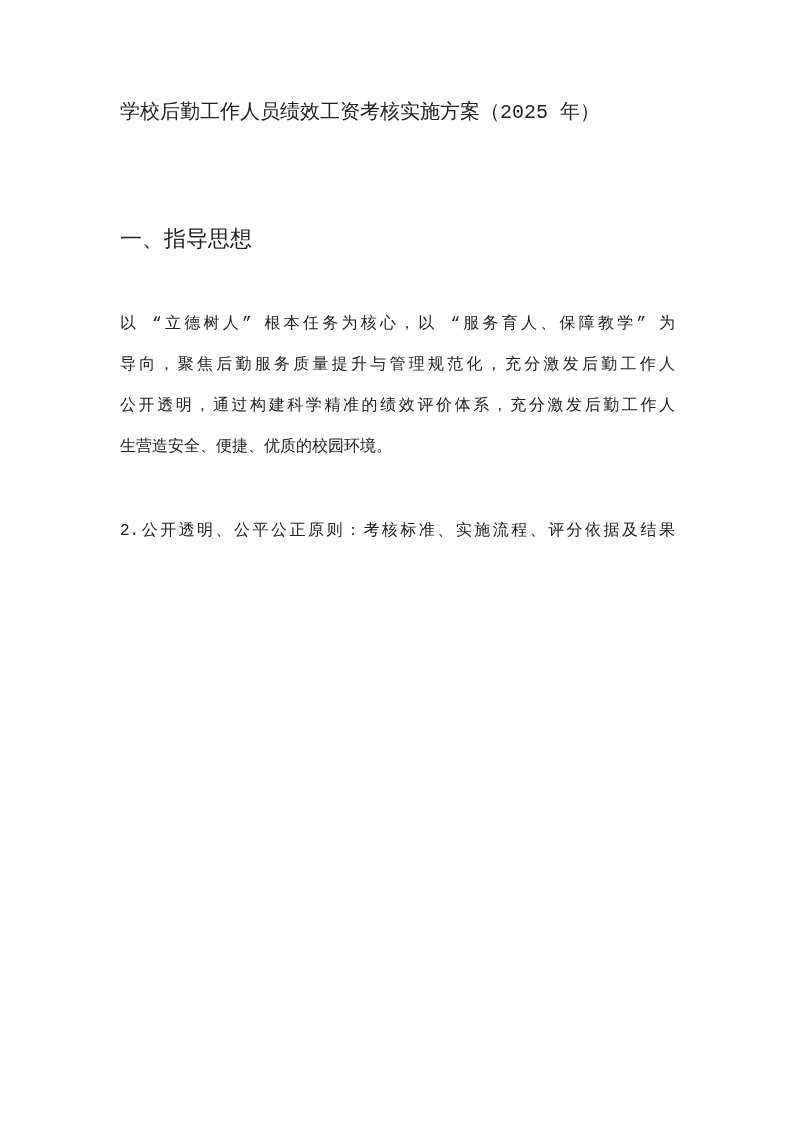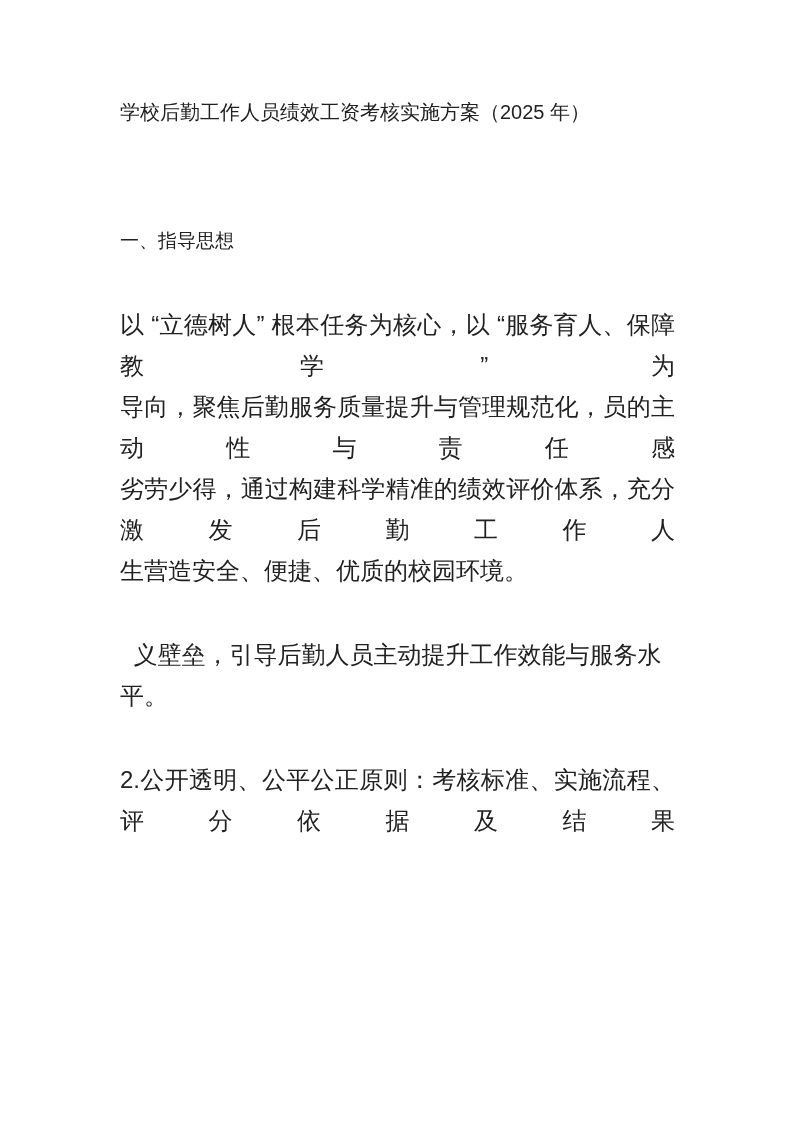--- a/index.html
+++ b/index.html
@@ -8,42 +8,42 @@
     background: #ffffff;
   }
   .page {
     position: relative;
     width: 793px;
     height: 1122px;
     background: #ffffff;
     box-sizing: border-box;
     padding: 92px 118px 0 120px;
     overflow: hidden;
-    font-family: Liberation Sans, sans-serif;
+    font-family: Liberation Mono, monospace;
     color: #212121;
   }
   .doc-title {
     font-size: 20px;
     font-weight: normal;
     line-height: 41px;
     margin: 0 0 87px 0;
     text-align: left;
   }
   .doc-heading {
-    font-size: 19px;
+    font-size: 22px;
     font-weight: normal;
     line-height: 41px;
     margin: 0 0 43px 0;
     text-align: left;
   }
   .paragraph {
     margin: 0 0 43px 0;
   }
   .pline {
-    font-size: 24px;
+    font-size: 16px;
     line-height: 41px;
     text-align: justify;
     text-align-last: justify;
     text-justify: inter-character;
     white-space: normal;
   }
   .pline.last {
     text-align: center;
     text-align-last: left;
   }
@@ -52,28 +52,27 @@
 <body>
 
 <div class="page">
 
   <h1 class="doc-title">学校后勤工作人员绩效工资考核实施方案（2025 年）</h1>
 
   <h2 class="doc-heading">一、指导思想</h2>
 
   <div class="paragraph">
     <div class="pline">以 “立德树人” 根本任务为核心，以 “服务育人、保障教学” 为</div>
-    <div class="pline">导向，聚焦后勤服务质量提升与管理规范化，员的主动性与责任感</div>
-    <div class="pline">劣劳少得，通过构建科学精准的绩效评价体系，充分激发后勤工作人</div>
+    <div class="pline">导向，聚焦后勤服务质量提升与管理规范化，充分激发后勤工作人</div>
+    <div class="pline">公开透明，通过构建科学精准的绩效评价体系，充分激发后勤工作人</div>
     <div class="pline last">生营造安全、便捷、优质的校园环境。</div>
   </div>
 
 
   <div class="paragraph">
-    <div class="pline last">义壁垒，引导后勤人员主动提升工作效能与服务水平。</div>
   </div>
 
   <div class="paragraph">
     <div class="pline">2.公开透明、公平公正原则：考核标准、实施流程、评分依据及结果</div>
 
   </div>
 
 </div>
 
 </body></html>

